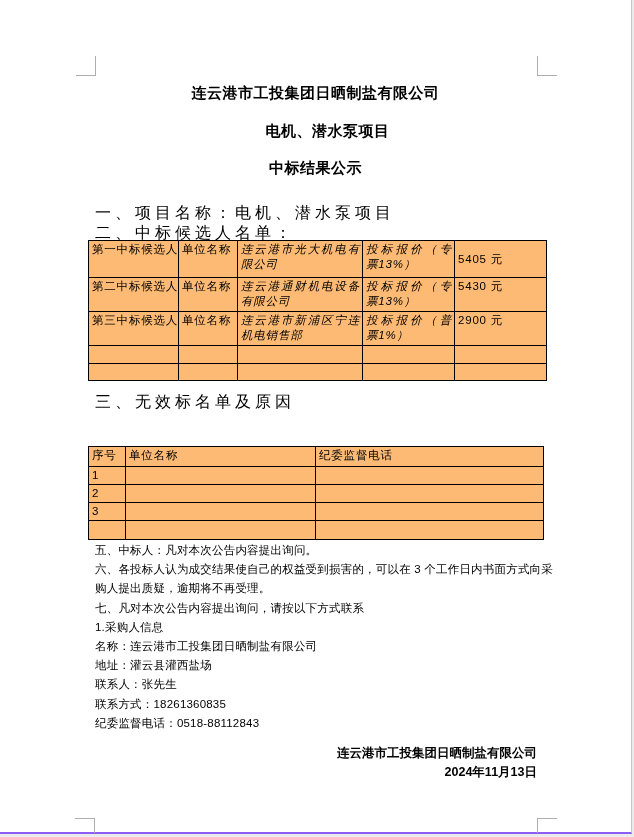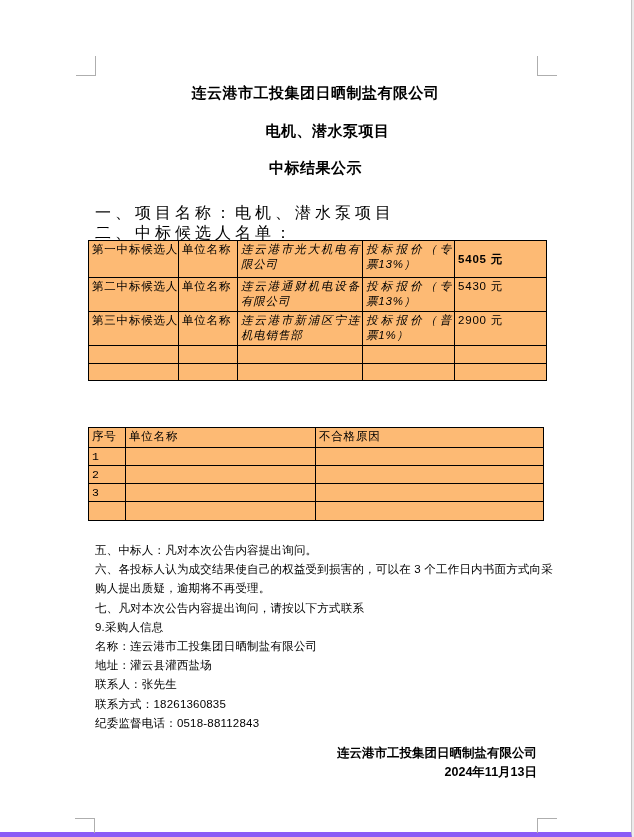--- a/index.html
+++ b/index.html
@@ -6,21 +6,21 @@
   body{
     width:634px;height:837px;position:relative;overflow:hidden;
     background:#ebebeb;
     font-family:"Liberation Sans", sans-serif;
     color:#000;
   }
   .page{
     position:absolute;left:0;top:0;width:631px;height:832px;
     background:#ffffff;
     border-right:1px solid #c6c6c6;
-    border-bottom:6px solid #8b5cf6;
+    border-bottom:2px solid #8b5cf6;
   }
   
   .crop{position:absolute;}
   .crop.tl{left:76px;top:56px;width:19px;height:19px;border-right:1px solid #aeaeae;border-bottom:1px solid #aeaeae;}
   .crop.tr{left:537px;top:56px;width:19px;height:19px;border-left:1px solid #aeaeae;border-bottom:1px solid #aeaeae;}
   .crop.bl{left:75px;top:818px;width:19px;height:14px;border-right:1px solid #aeaeae;border-top:1px solid #aeaeae;}
   .crop.br{left:537px;top:818px;width:19px;height:14px;border-left:1px solid #aeaeae;border-top:1px solid #aeaeae;}
 
   .title{
     position:absolute;left:0;width:100%;text-align:center;
@@ -36,22 +36,22 @@
   table{border-collapse:collapse;table-layout:fixed;position:absolute;background:#fdba74;}
   td,th{
     border:1px solid #000;
     font-size:11.5px;font-weight:normal;letter-spacing:0.8px;
     line-height:15px;vertical-align:top;text-align:left;
     padding:1px 2px 1px 3px;overflow:hidden;
   }
   .tbl-candidates{left:88px;top:240px;width:458px;}
   .tbl-candidates .nowrap{white-space:nowrap;}
   .tbl-candidates .just{text-align:justify;font-style:italic;}
-  .tbl-candidates .mid{vertical-align:middle;font-weight:bold;}
-  .tbl-invalid{left:88px;top:427px;width:455px;font-family:Liberation Mono, monospace;}
+  .tbl-candidates .mid{vertical-align:middle;}
+  .tbl-invalid{left:88px;top:446px;width:455px;}
 
   .bottom-block{
     position:absolute;left:95px;top:541px;width:466px;
     font-size:11.5px;line-height:19.2px;letter-spacing:0.2px;
   }
   .signature{
     position:absolute;left:0;top:744px;width:537px;text-align:right;
     font-size:12.5px;font-weight:bold;line-height:19px;
   }
 </style>
@@ -112,32 +112,33 @@
     <tr style="height:17px">
       <td></td>
       <td></td>
       <td></td>
       <td></td>
       <td></td>
     </tr>
   </tbody>
     </table>
 
+  <div class="para p3">三、无效标名单及原因</div>
 
   <table class="tbl-invalid">
     <colgroup>
       <col style="width:37px">
         <col style="width:190px">
         <col style="width:228px">
     </colgroup>
     <tbody>
         <tr style="height:20px">
       <th>序号</th>
       <th>单位名称</th>
-      <th>不合格原因</th>
+      <th>纪委监督电话</th>
     </tr>
     <tr style="height:18px">
       <td>1</td>
       <td></td>
       <td></td>
     </tr>
     <tr style="height:18px">
       <td>2</td>
       <td></td>
       <td></td>
@@ -152,21 +153,21 @@
       <td></td>
       <td></td>
     </tr>
   </tbody>
     </table>
 
   <div class="bottom-block">
     <div>五、中标人：凡对本次公告内容提出询问。</div>
     <div>六、各投标人认为成交结果使自己的权益受到损害的，可以在 3 个工作日内书面方式向采购人提出质疑，逾期将不再受理。</div>
     <div>七、凡对本次公告内容提出询问，请按以下方式联系</div>
-    <div>9.采购人信息</div>
+    <div>1.采购人信息</div>
     <div>名称：连云港市工投集团日晒制盐有限公司</div>
     <div>地址：灌云县灌西盐场</div>
     <div>联系人：张先生</div>
     <div>联系方式：18261360835</div>
     <div>纪委监督电话：0518-88112843</div>
   </div>
 
   <div class="signature">
     <div>连云港市工投集团日晒制盐有限公司</div>
     <div>2024年11月13日</div>

